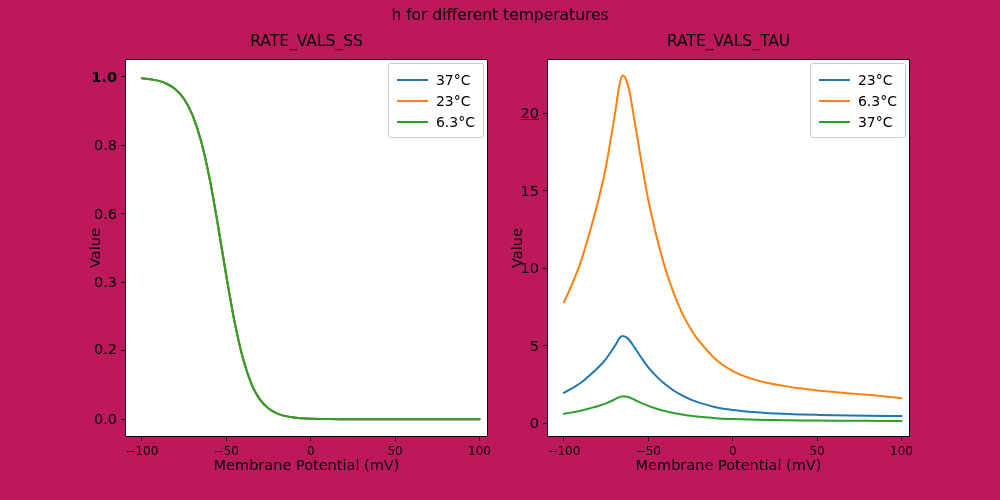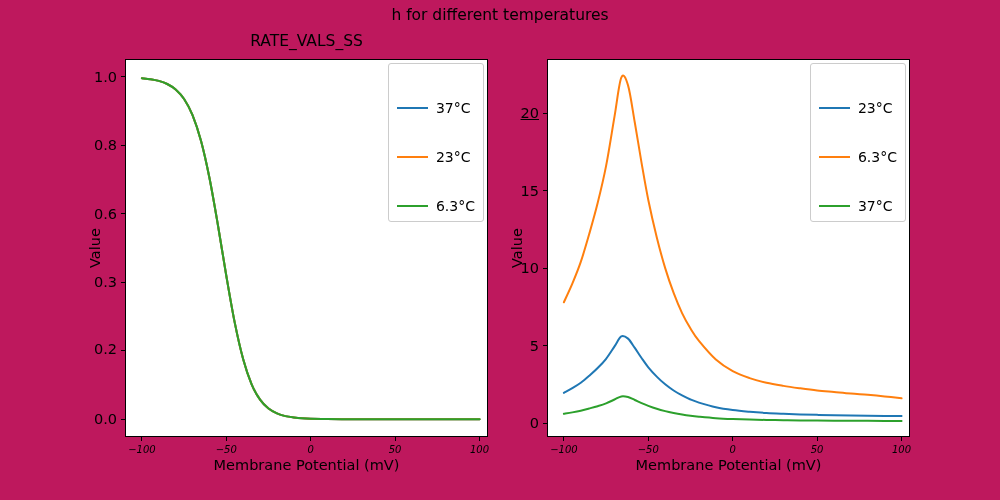--- a/index.html
+++ b/index.html
@@ -48,24 +48,23 @@
   }
   .plot-svg {
     position: absolute;
     left: 0;
     top: 0;
     overflow: visible;
   }
   .xtick-label {
     position: absolute;
     transform: translateX(-50%);
-    font-size: 10px;
-    color: #000000;
-    white-space: nowrap;
-    font-style: italic;
+    font-size: 12px;
+    color: #000000;
+    white-space: nowrap;
   }
   .ytick-label {
     position: absolute;
     transform: translateY(-50%);
     text-align: right;
     font-size: 14.5px;
     color: #000000;
     white-space: nowrap;
   }
   .tick-mark {
@@ -92,21 +91,20 @@
     border: 0.9px solid #cccccc;
     background: rgba(255,255,255,0.85);
     border-radius: 3px;
     padding: 5px 8px 5px 8px;
     box-sizing: border-box;
   }
   .legend-row {
     display: flex;
     align-items: center;
     height: 21px;
-    margin-top: 28px;
   }
   .legend-swatch {
     width: 31px;
     height: 0;
     border-top-width: 2.1px;
     border-top-style: solid;
     margin-right: 8px;
   }
   .legend-text {
     font-size: 14px;
@@ -166,24 +164,25 @@
       <div class="ytick-label" style="left: -70px; width: 62px; top: 360.196px;">0.0</div>
       <div class="tick-mark" style="left: -3.8px; top: 291.167px; width: 3.8px; height: 1.1px;"></div>
       <div class="ytick-label" style="left: -70px; width: 62px; top: 290px;">0.2</div>
       <div class="tick-mark" style="left: -3.8px; top: 222.689px; width: 3.8px; height: 1.1px;"></div>
       <div class="ytick-label" style="left: -70px; width: 62px; top: 223.239px;">0.3</div>
       <div class="tick-mark" style="left: -3.8px; top: 154.211px; width: 3.8px; height: 1.1px;"></div>
       <div class="ytick-label" style="left: -70px; width: 62px; top: 154.761px;">0.6</div>
       <div class="tick-mark" style="left: -3.8px; top: 85.7326px; width: 3.8px; height: 1.1px;"></div>
       <div class="ytick-label" style="left: -70px; width: 62px; top: 86.2826px;">0.8</div>
       <div class="tick-mark" style="left: -3.8px; top: 17.2543px; width: 3.8px; height: 1.1px;"></div>
-      <div class="ytick-label" style="left: -70px; width: 62px; top: 17.8043px;">1.0</div>
+      <div class="ytick-label" style="left: -70px; width: 62px; top: 17.8043px; font-weight: bold;">1.0</div>
     </div>
 
   <div class="axes" id="axes-1" style="left:547px; top:59px; width:363px; height:378px;">
+    <div class="axes-title">RATE_VALS_TAU</div>
     <div class="frame"></div>
     <svg class="plot-svg" id="svg-1" width="363" height="378">
         <defs>
           <clipPath id="clip-1">
             <rect x="0" y="0" width="363" height="378"></rect>
           </clipPath>
         </defs>
         <g clip-path="url(#clip-1)">
           <path d="M 16.88 333.85 C 18.29 333.07, 22.51 330.88, 25.33 329.20 C 28.14 327.52, 30.95 325.84, 33.77 323.78 C 36.58 321.71, 39.40 319.26, 42.21 316.81 C 45.02 314.35, 47.84 311.90, 50.65 309.06 C 53.47 306.22, 56.28 303.38, 59.09 299.77 C 61.91 296.15, 65.00 291.12, 67.53 287.37 C 70.07 283.63, 72.04 278.59, 74.29 277.30 C 76.54 276.01, 78.79 277.69, 81.04 279.63 C 83.29 281.56, 85.54 285.69, 87.80 288.92 C 90.05 292.15, 92.30 295.76, 94.55 298.99 C 96.80 302.22, 98.77 305.19, 101.30 308.29 C 103.83 311.39, 106.93 314.74, 109.74 317.58 C 112.56 320.42, 115.37 323.00, 118.19 325.33 C 121.00 327.65, 123.81 329.67, 126.63 331.52 C 129.44 333.38, 132.26 334.98, 135.07 336.48 C 137.88 337.98, 140.70 339.32, 143.51 340.51 C 146.33 341.70, 147.73 342.32, 151.95 343.61 C 156.17 344.90, 163.21 347.02, 168.84 348.26 C 174.47 349.50, 180.09 350.30, 185.72 351.04 C 191.35 351.79, 196.98 352.26, 202.60 352.75 C 208.23 353.24, 213.86 353.65, 219.49 353.99 C 225.12 354.32, 230.74 354.53, 236.37 354.76 C 242.00 354.99, 247.63 355.20, 253.26 355.38 C 258.88 355.56, 264.51 355.69, 270.14 355.85 C 275.77 356.00, 281.40 356.18, 287.02 356.31 C 292.65 356.44, 298.28 356.54, 303.91 356.62 C 309.53 356.70, 315.16 356.72, 320.79 356.78 C 326.42 356.83, 332.05 356.88, 337.67 356.93 C 343.30 356.98, 351.74 357.06, 354.56 357.09" fill="none" stroke="#1f77b4" stroke-width="2.0" stroke-linecap="round" stroke-linejoin="round"></path>
           <path d="M 16.88 243.22 C 18.29 240.12, 22.51 231.34, 25.33 224.63 C 28.14 217.92, 30.95 211.20, 33.77 202.94 C 36.58 194.68, 39.40 184.87, 42.21 175.06 C 45.02 165.25, 47.84 155.43, 50.65 144.07 C 53.47 132.71, 56.28 121.35, 59.09 106.89 C 61.91 92.43, 65.00 72.04, 67.53 57.32 C 70.07 42.60, 72.04 23.75, 74.29 18.59 C 76.54 13.43, 78.79 18.85, 81.04 26.34 C 83.29 33.82, 85.54 50.61, 87.80 63.52 C 90.05 76.43, 92.30 90.89, 94.55 103.80 C 96.80 116.70, 98.77 128.58, 101.30 140.98 C 103.83 153.37, 106.93 166.80, 109.74 178.16 C 112.56 189.52, 115.37 199.84, 118.19 209.14 C 121.00 218.43, 123.81 226.44, 126.63 233.93 C 129.44 241.41, 132.26 248.13, 135.07 254.07 C 137.88 260.00, 140.70 264.91, 143.51 269.56 C 146.33 274.20, 147.73 276.79, 151.95 281.95 C 156.17 287.11, 163.21 295.51, 168.84 300.54 C 174.47 305.58, 180.09 309.06, 185.72 312.16 C 191.35 315.26, 196.98 317.19, 202.60 319.13 C 208.23 321.07, 213.86 322.49, 219.49 323.78 C 225.12 325.07, 230.74 325.95, 236.37 326.88 C 242.00 327.81, 247.63 328.58, 253.26 329.36 C 258.88 330.13, 264.51 330.90, 270.14 331.52 C 275.77 332.14, 281.40 332.56, 287.02 333.07 C 292.65 333.59, 298.28 334.16, 303.91 334.62 C 309.53 335.09, 315.16 335.40, 320.79 335.86 C 326.42 336.33, 332.05 336.84, 337.67 337.41 C 343.30 337.98, 351.74 338.96, 354.56 339.27" fill="none" stroke="#ff7f0e" stroke-width="2.0" stroke-linecap="round" stroke-linejoin="round"></path>

